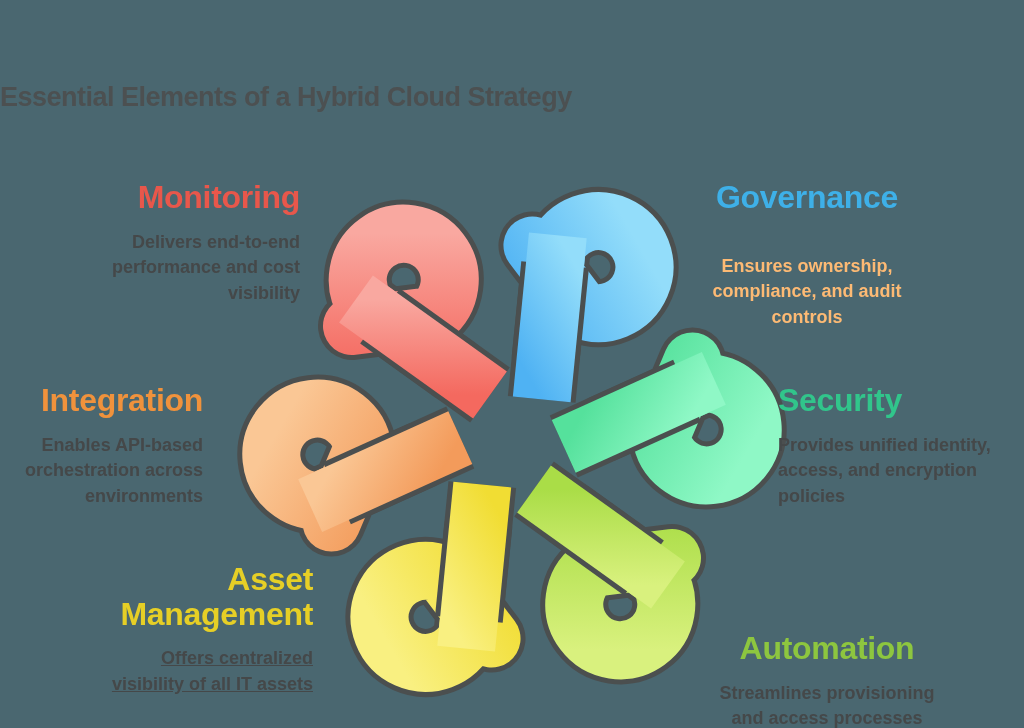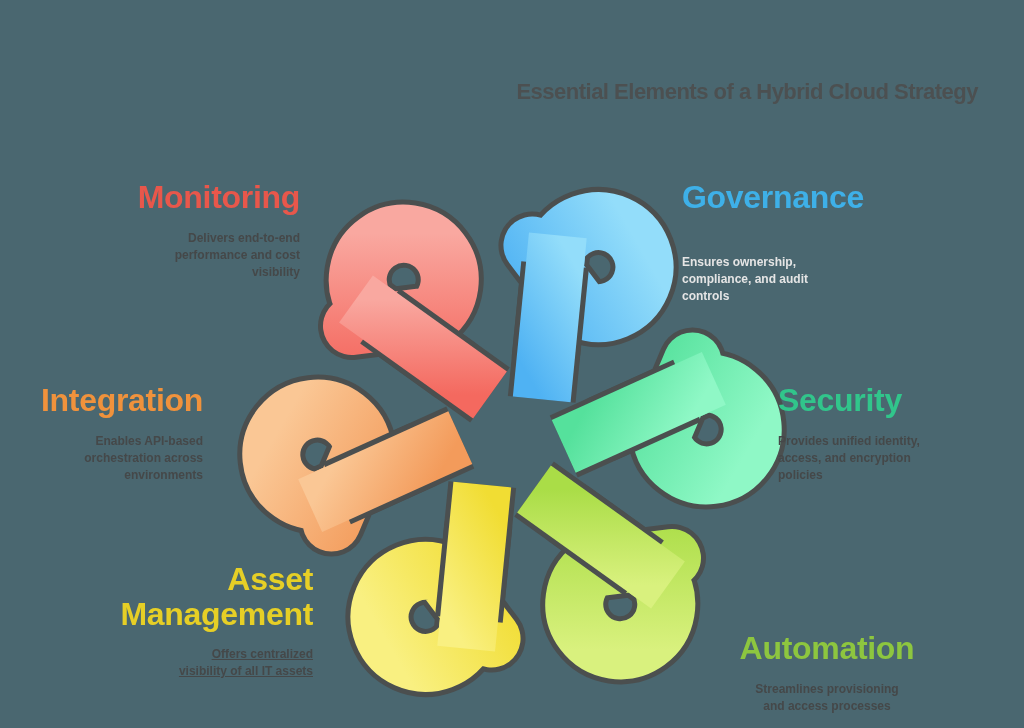--- a/index.html
+++ b/index.html
@@ -11,36 +11,36 @@
   }
   .knot-svg{position:absolute;left:0;top:0}
   
   .ko{fill:none;stroke-width:68;stroke-linecap:round;stroke-linejoin:round}
   .kc{fill:none;stroke-width:58;stroke-linecap:round;stroke-linejoin:round}
   .kob{fill:none;stroke-width:68;stroke-linecap:butt}
   .kcb{fill:none;stroke-width:58;stroke-linecap:butt}
 
   .title{
     position:absolute;left:0;top:64px;width:978px;
-    text-align:right;
-    font-size:22px;font-weight:bold;letter-spacing:-0.5px;
+    text-align:left;
+    font-size:27px;font-weight:bold;letter-spacing:-0.5px;
   }
   .label{position:absolute;font-weight:bold}
   .label h2{
     margin:0 0 15px 0;
     font-size:32px;line-height:1.08;letter-spacing:-0.3px;
     white-space:pre-line;
   }
   .label p{
     margin:0;
-    font-size:12px;line-height:1.42;
+    font-size:18px;line-height:1.42;
     white-space:pre-line;
   }
   #sec-monitoring {left:60px;  top:180px; width:240px; text-align:right}
-  #sec-governance {left:682px; top:180px; width:250px; text-align:left}
+  #sec-governance {left:682px; top:180px; width:250px; text-align:center}
   #sec-integration{left:0px;   top:383px; width:203px; text-align:right}
   #sec-security   {left:778px; top:383px; width:245px; text-align:left}
   #sec-asset      {left:73px;  top:562px; width:240px; text-align:right}
   #sec-automation {left:682px; top:631px; width:290px; text-align:center}
 </style>
 </head>
 <body>
 
 <div class="stage" style="background-color: rgb(74, 103, 112);">
 
@@ -119,21 +119,21 @@
 
   <div class="label" id="sec-monitoring">
     <h2 style="color: rgb(232, 87, 75);">Monitoring</h2>
     <p style="color: rgb(69, 72, 73);">Delivers end-to-end
 performance and cost
 visibility</p>
   </div>
 
   <div class="label" id="sec-governance">
     <h2 style="color: rgb(62, 176, 232);">Governance</h2>
-    <p style="color: #e5e5e5; margin-top: 39px;">Ensures ownership,
+    <p style="color: #fdba74; margin-top: 39px;">Ensures ownership,
 compliance, and audit
 controls</p>
   </div>
 
   <div class="label" id="sec-integration">
     <h2 style="color: rgb(240, 146, 60);">Integration</h2>
     <p style="color: rgb(69, 72, 73);">Enables API-based
 orchestration across
 environments</p>
   </div>

